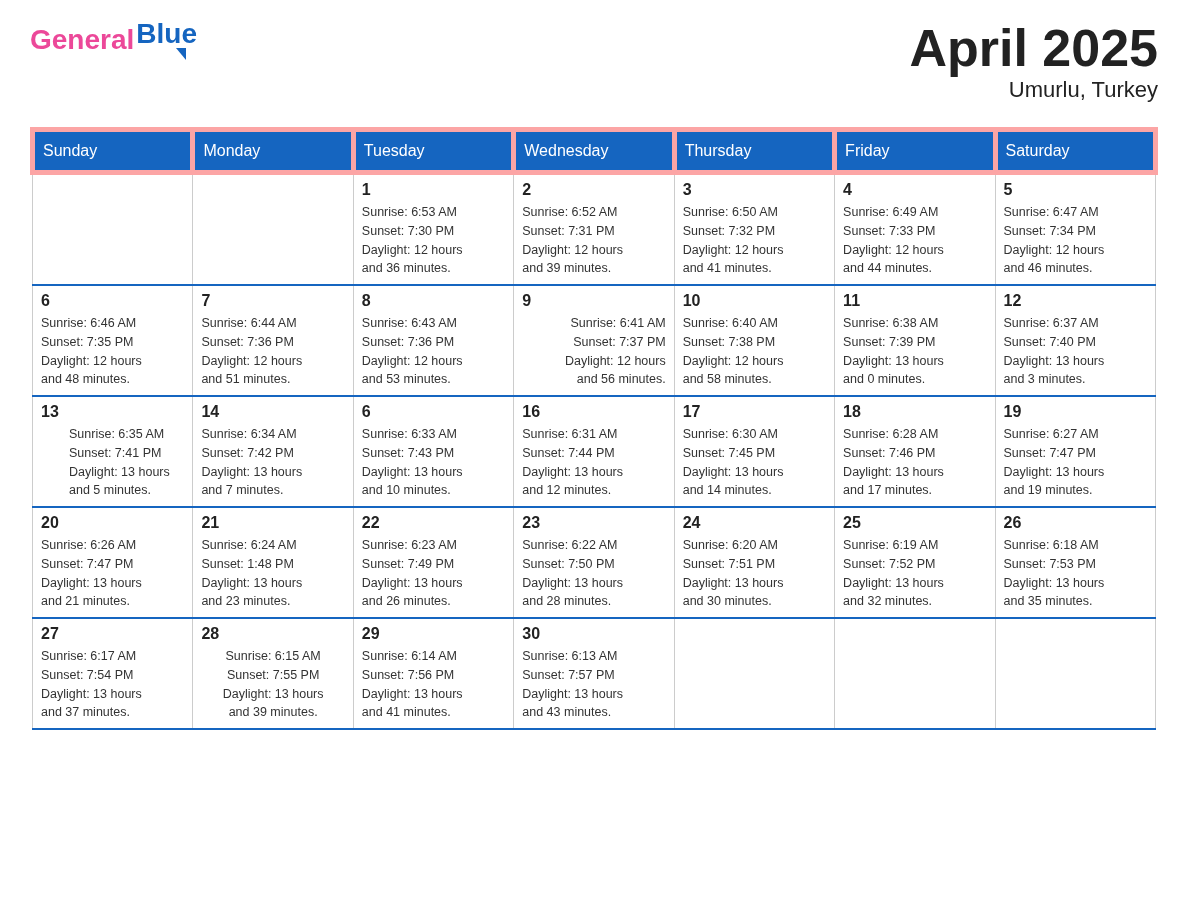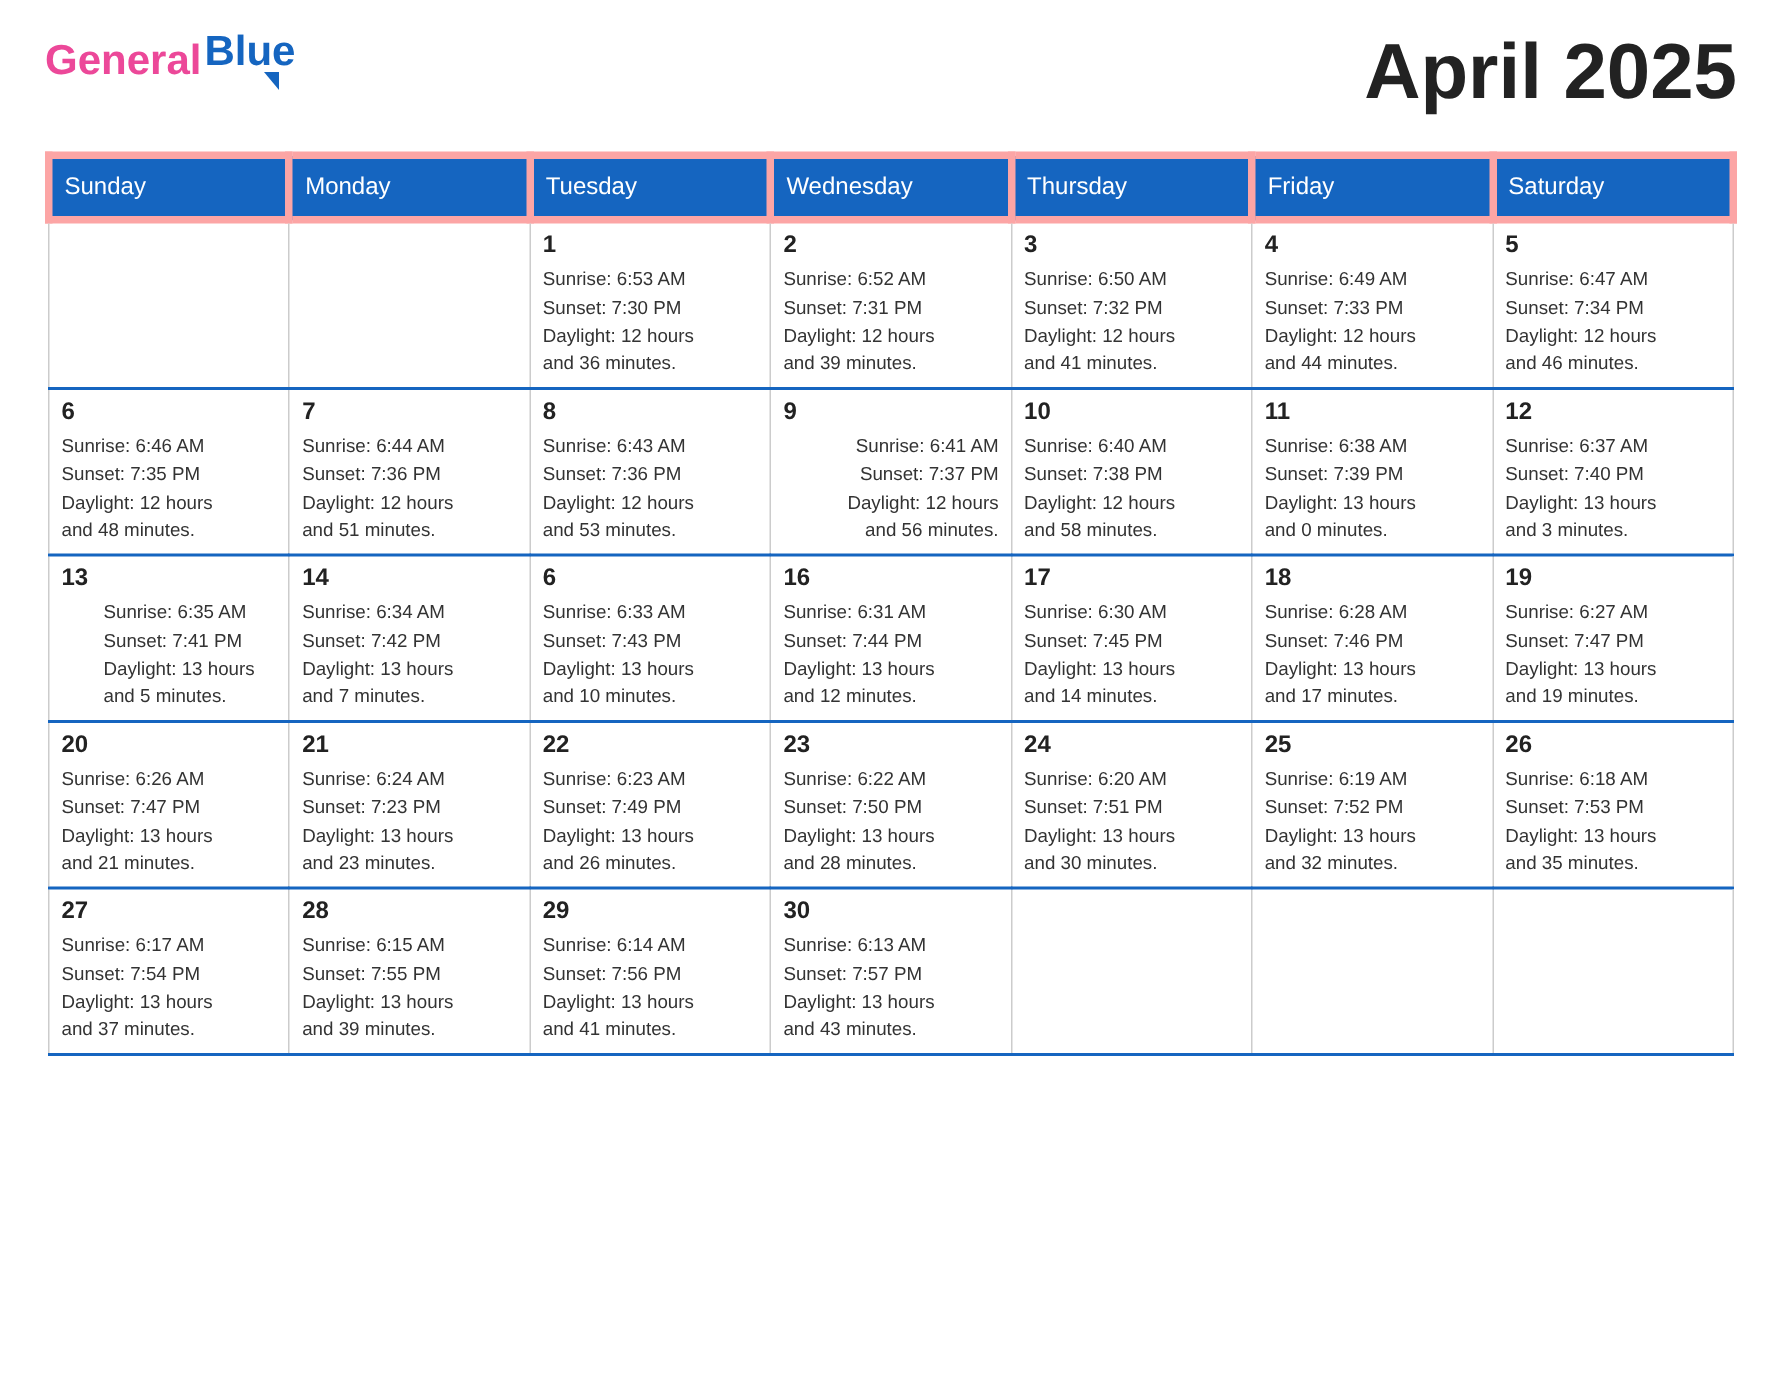--- a/index.html
+++ b/index.html
@@ -113,20 +113,21 @@
     <div class="logo-container">
       <span class="logo-general">General</span>
       <div class="logo-blue-part">
         <span class="logo-blue-text">Blue</span>
         <span class="logo-arrow-down"></span>
       </div>
     </div>
   </div>
   <div class="title-block">
     <h1>April 2025</h1>
+    <h2>Umurlu, Turkey</h2>
   </div>
 </div>
 
 <table class="calendar">
   <thead>
     <tr>
     <th>Sunday</th>
         <th>Monday</th>
         <th>Tuesday</th>
         <th>Wednesday</th>
@@ -281,21 +282,21 @@
         <td>
           <span class="day-num">20</span>
           <div class="day-info" style="white-space: pre-line;">Sunrise: 6:26 AM
 Sunset: 7:47 PM
 Daylight: 13 hours
 and 21 minutes.</div>
         </td>
         <td>
           <span class="day-num">21</span>
           <div class="day-info" style="white-space: pre-line;">Sunrise: 6:24 AM
-Sunset: 7:23 PM
+Sunset: 1:48 PM
 Daylight: 13 hours
 and 23 minutes.</div>
         </td>
         <td>
           <span class="day-num">22</span>
           <div class="day-info" style="white-space: pre-line;">Sunrise: 6:23 AM
 Sunset: 7:49 PM
 Daylight: 13 hours
 and 26 minutes.</div>
         </td>
@@ -331,21 +332,21 @@
       <tr>
         <td>
           <span class="day-num">27</span>
           <div class="day-info" style="white-space: pre-line;">Sunrise: 6:17 AM
 Sunset: 7:54 PM
 Daylight: 13 hours
 and 37 minutes.</div>
         </td>
         <td>
           <span class="day-num">28</span>
-          <div class="day-info" style="white-space: pre-line;">Sunrise: 6:15 AM
+          <div class="day-info" style="white-space: pre-line; text-align: center;">Sunrise: 6:15 AM
 Sunset: 7:55 PM
 Daylight: 13 hours
 and 39 minutes.</div>
         </td>
         <td>
           <span class="day-num">29</span>
           <div class="day-info" style="white-space: pre-line;">Sunrise: 6:14 AM
 Sunset: 7:56 PM
 Daylight: 13 hours
 and 41 minutes.</div>

